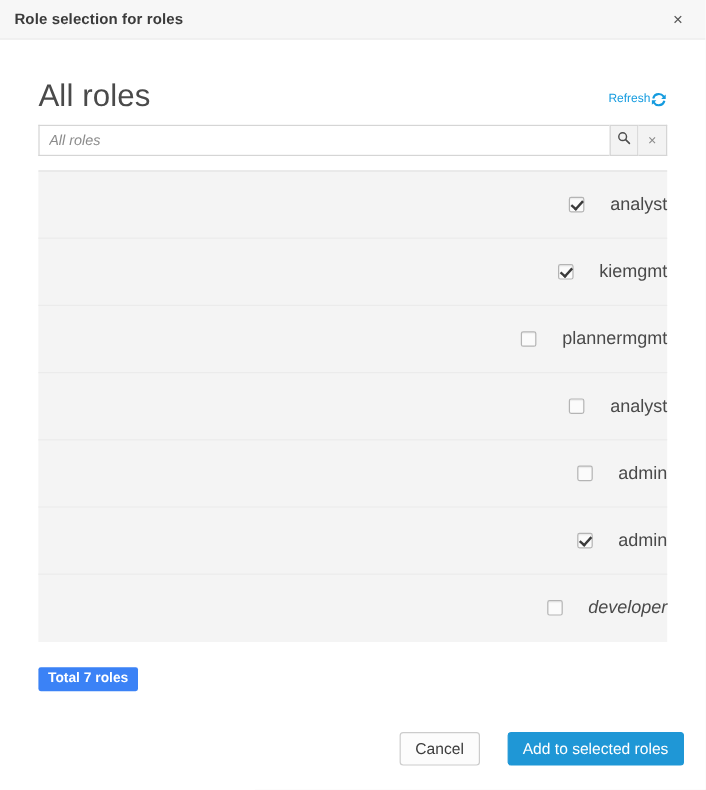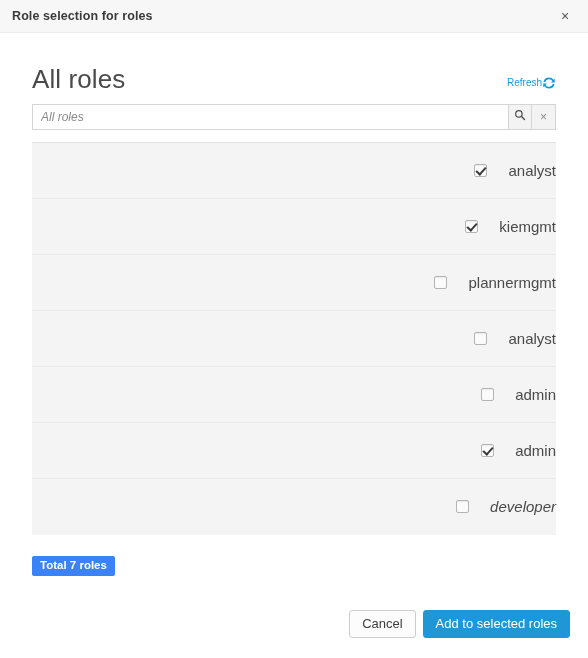--- a/index.html
+++ b/index.html
@@ -208,21 +208,21 @@
   
   .modal-footer {
     position: absolute;
     left: 0;
     right: 0;
     bottom: 0;
     height: 54px;
     display: flex;
     align-items: center;
     justify-content: flex-end;
-    gap: 7px;
+    gap: 23px;
     padding: 0 18px 15px 0;
     box-sizing: border-box;
   }
   .btn {
     font-family: "Liberation Sans", sans-serif;
     font-size: 13px;
     height: 28px;
     border-radius: 3px;
     cursor: pointer;
     box-sizing: border-box;

